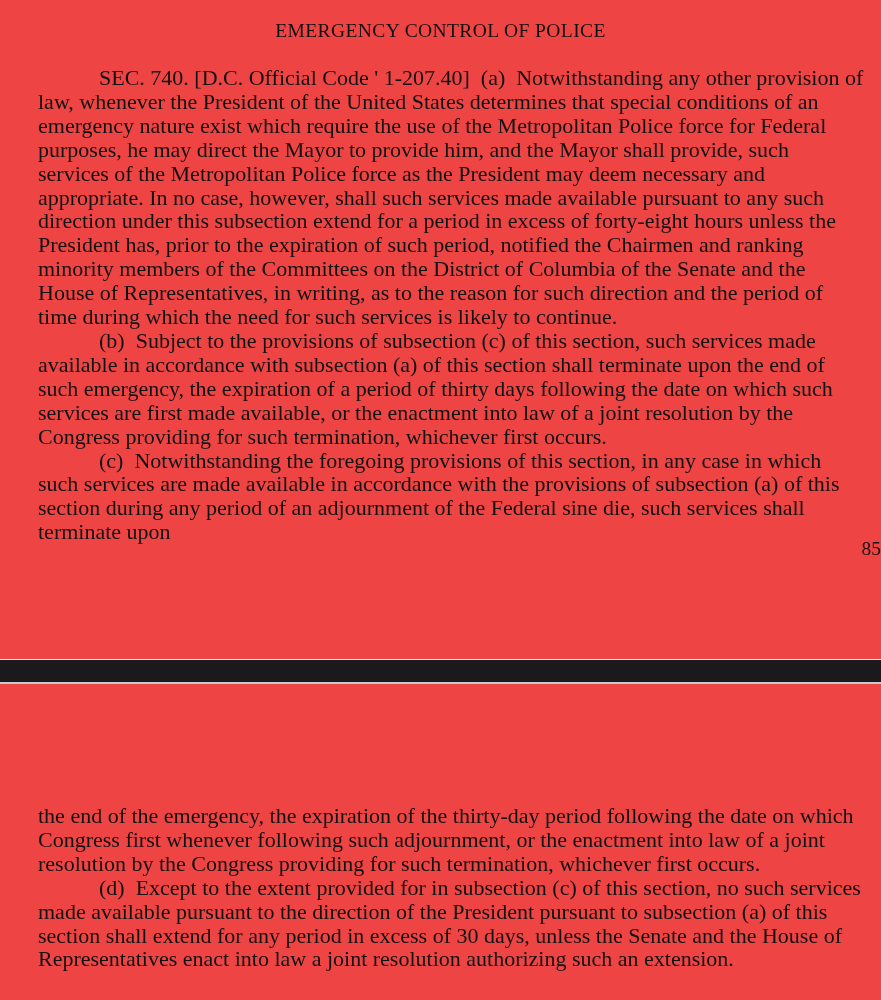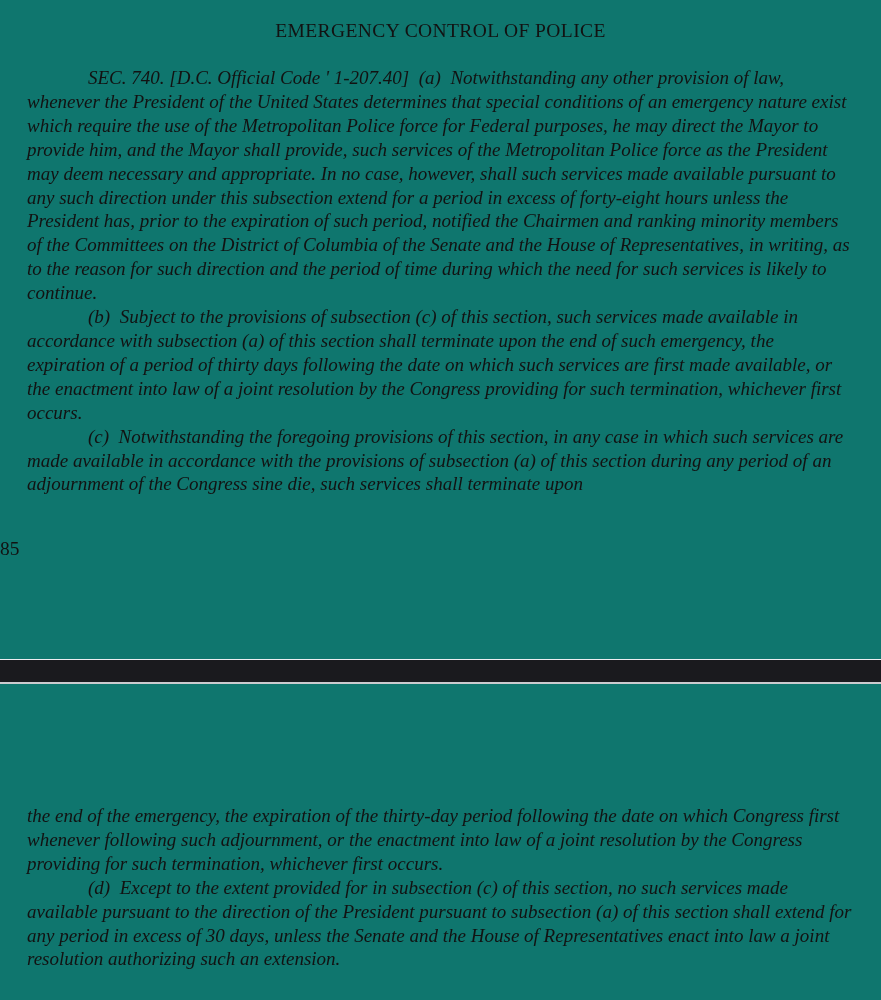--- a/index.html
+++ b/index.html
@@ -4,59 +4,58 @@
 <style>
   html, body {
     margin: 0;
     padding: 0;
     background: #ffffff;
   }
   #canvas {
     position: relative;
     width: 881px;
     height: 1000px;
-    background: #0f766e;
+    background: #ef4444;
     overflow: hidden;
     font-family: "Liberation Serif", serif;
     color: #121212;
   }
   .doc-title {
     position: absolute;
     top: 20px;
     left: 0;
     right: 0;
     margin: 0;
     text-align: center;
     font-size: 19.5px;
     font-weight: normal;
     letter-spacing: 0.4px;
     white-space: pre-wrap;
   }
   .text-block {
     position: absolute;
-    left: 27px;
+    left: 38px;
     width: 827px;
-    font-size: 19px;
+    font-size: 22px;
     line-height: 23.9px;
-    font-style: italic;
   }
   #block-page1 { top: 66px; }
   #block-page2 { top: 804px; }
   .para {
     margin: 0;
     white-space: pre-wrap;
     text-align: left;
   }
   .para.indent { text-indent: 61px; }
   .page-number {
     position: absolute;
     top: 538px;
     left: 0;
     right: 0;
-    text-align: left;
+    text-align: right;
     font-size: 19.4px;
   }
   .separator-bar {
     position: absolute;
     top: 659px;
     left: 0;
     width: 881px;
     height: 25px;
     background: #1a1a1e;
     border-top: 1px solid #ededf1;
@@ -68,21 +67,21 @@
 <body>
 
 <div id="canvas">
 
   <div>
     <h1 class="doc-title">EMERGENCY CONTROL OF POLICE</h1>
 
     <div class="text-block" id="block-page1">
       <p class="para indent">SEC. 740. [D.C. Official Code ' 1-207.40]  (a)  Notwithstanding any other provision of law, whenever the President of the United States determines that special conditions of an emergency nature exist which require the use of the Metropolitan Police force for Federal purposes, he may direct the Mayor to provide him, and the Mayor shall provide, such services of the Metropolitan Police force as the President may deem necessary and appropriate. In no case, however, shall such services made available pursuant to any such direction under this subsection extend for a period in excess of forty-eight hours unless the President has, prior to the expiration of such period, notified the Chairmen and ranking minority members of the Committees on the District of Columbia of the Senate and the House of Representatives, in writing, as to the reason for such direction and the period of time during which the need for such services is likely to continue.</p>
       <p class="para indent">(b)  Subject to the provisions of subsection (c) of this section, such services made available in accordance with subsection (a) of this section shall terminate upon the end of such emergency, the expiration of a period of thirty days following the date on which such services are first made available, or the enactment into law of a joint resolution by the Congress providing for such termination, whichever first occurs.</p>
-      <p class="para indent">(c)  Notwithstanding the foregoing provisions of this section, in any case in which such services are made available in accordance with the provisions of subsection (a) of this section during any period of an adjournment of the Congress sine die, such services shall terminate upon</p>
+      <p class="para indent">(c)  Notwithstanding the foregoing provisions of this section, in any case in which such services are made available in accordance with the provisions of subsection (a) of this section during any period of an adjournment of the Federal sine die, such services shall terminate upon</p>
     </div>
 
     <div class="page-number">85</div>
   </div>
 
   <div class="separator-bar"></div>
 
   <div>
     <div class="text-block" id="block-page2">
       <p class="para">the end of the emergency, the expiration of the thirty-day period following the date on which Congress first whenever following such adjournment, or the enactment into law of a joint resolution by the Congress providing for such termination, whichever first occurs.</p>

